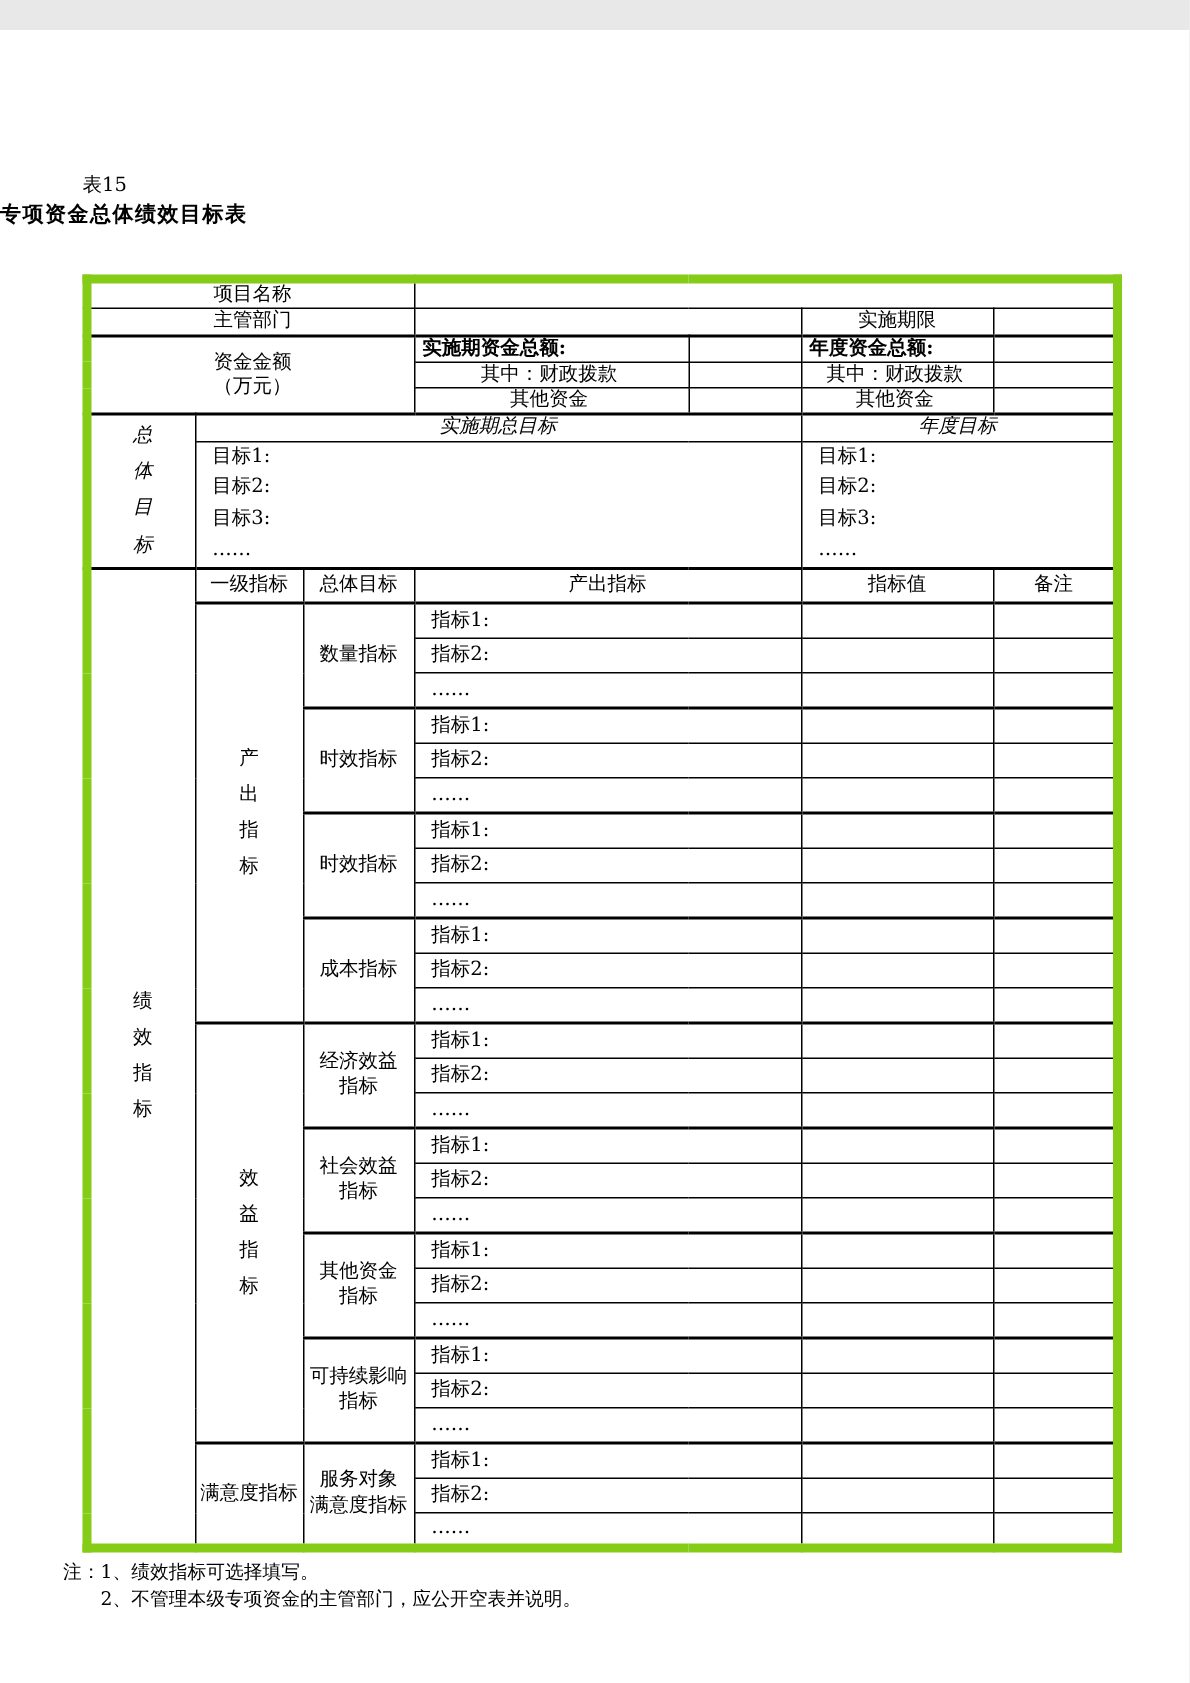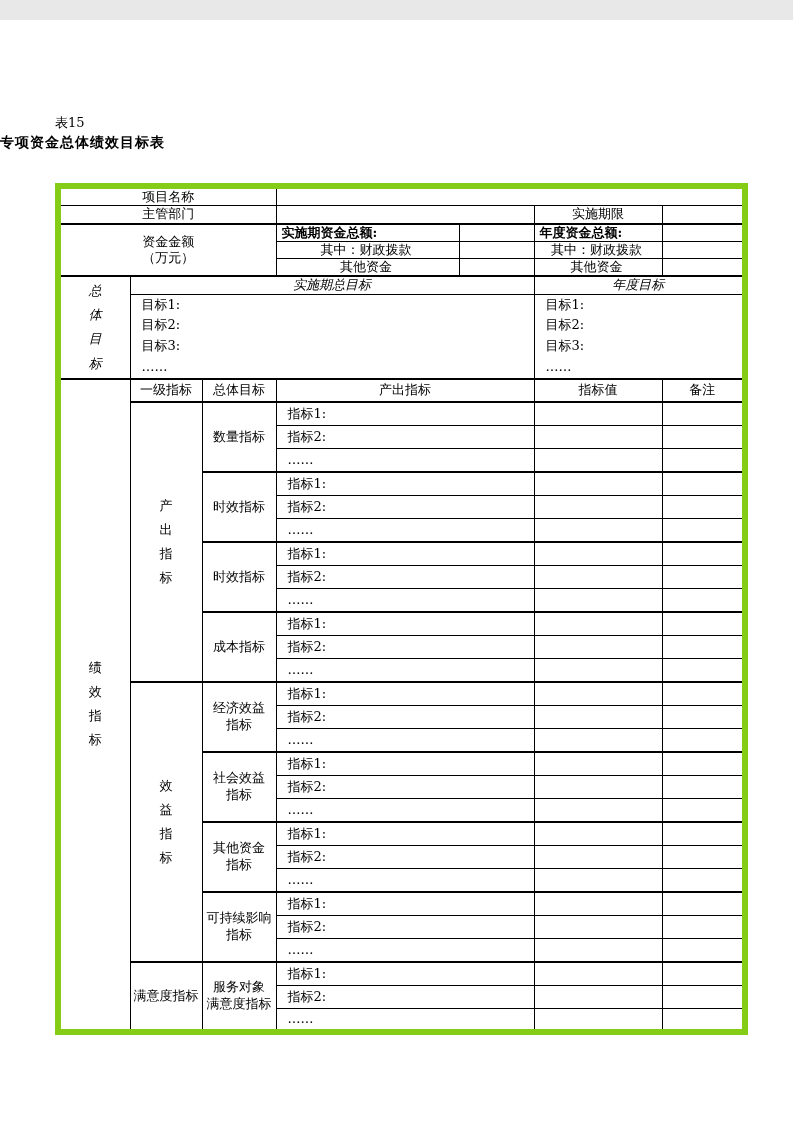--- a/index.html
+++ b/index.html
@@ -273,14 +273,18 @@
       <td></td>
     </tr>
     <tr class="h23">
       <td colspan="2" class="content">……</td>
       <td></td>
       <td></td>
     </tr>
   </tbody>
     </table>
 
+  <div class="notes">
+    <div class="note-line1">注：1、绩效指标可选择填写。</div>
+    <div class="note-line2">2、不管理本级专项资金的主管部门，应公开空表并说明。</div>
+  </div>
 
 </div>
 
 </body></html>

